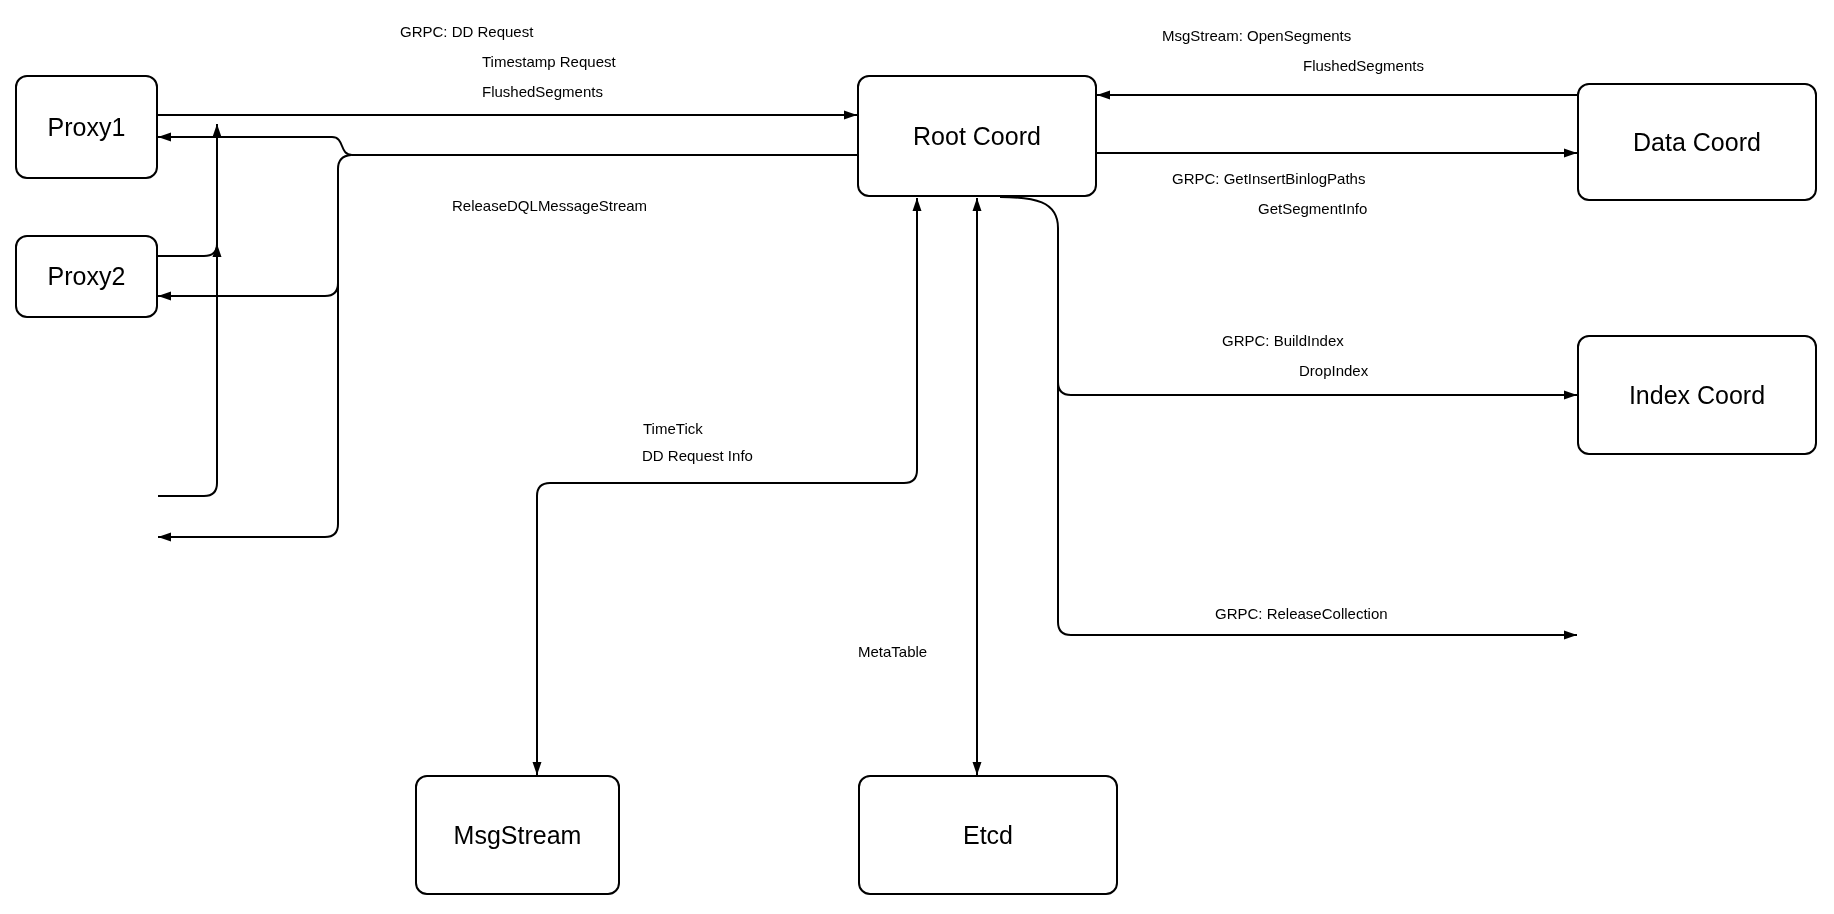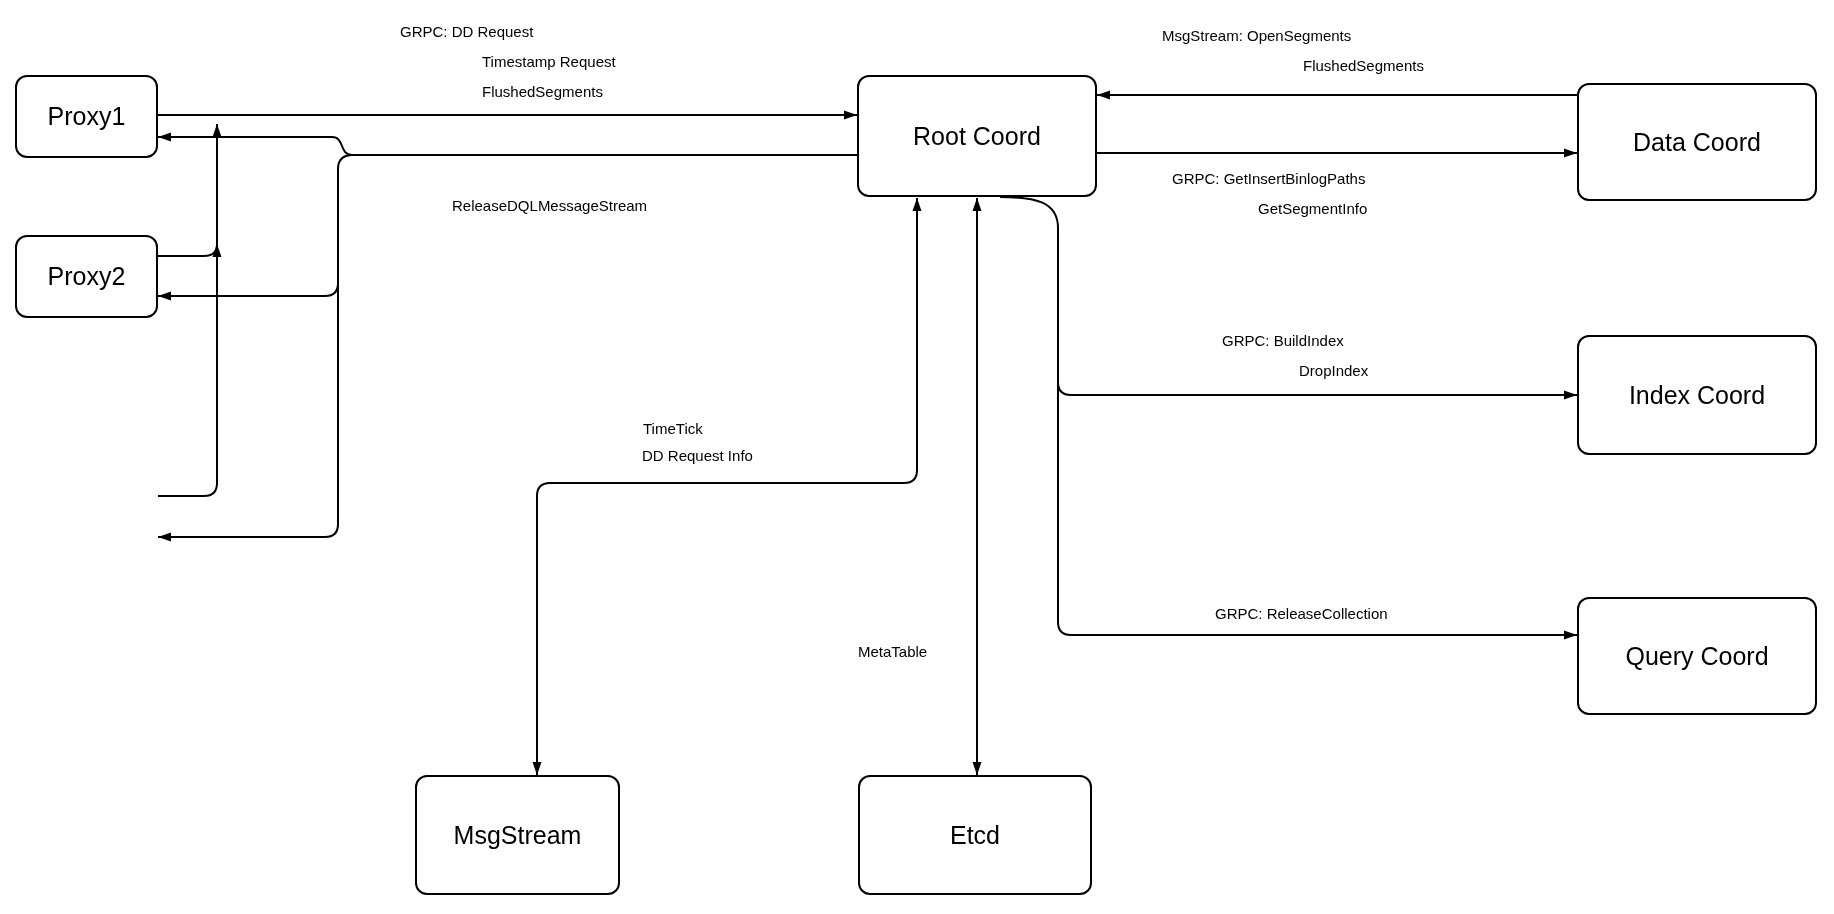--- a/index.html
+++ b/index.html
@@ -8,29 +8,29 @@
     font-family:"Liberation Sans",sans-serif;color:#000;overflow:hidden;
   }
   .connectors{position:absolute;left:0;top:0;width:1834px;height:914px;}
   .node{
     position:absolute;background:#ffffff;border:2px solid #000;border-radius:12px;
     display:flex;align-items:center;justify-content:center;
     font-size:25px;line-height:1;box-sizing:border-box;
   }
   .edge-label{position:absolute;font-size:15px;line-height:1;white-space:nowrap;}
   
-  .n-proxy1{left:15px;top:75px;width:143px;height:83px}
+  .n-proxy1{left:15px;top:75px;width:143px;height:104px}
   .n-proxy2{left:15px;top:235px;width:143px;height:83px}
   .n-proxyk{left:15px;top:475px;width:143px;height:83px}
   .n-root{left:857px;top:75px;width:240px;height:122px}
   .n-data{left:1577px;top:83px;width:240px;height:118px}
   .n-index{left:1577px;top:335px;width:240px;height:120px}
   .n-query{left:1577px;top:597px;width:240px;height:118px}
   .n-msgstream{left:415px;top:775px;width:205px;height:120px}
-  .n-etcd{left:858px;top:775px;width:234px;height:120px}
+  .n-etcd{left:858px;top:775px;width:260px;height:120px}
   
   .l-p2r-1{left:400px;top:24px}  .l-p2r-2{left:482px;top:54px}  .l-p2r-3{left:482px;top:84px}
   .l-r2p-1{left:378px;top:168px} .l-r2p-2{left:452px;top:198px}
   .l-d2r-1{left:1162px;top:28px} .l-d2r-2{left:1303px;top:58px}
   .l-r2d-1{left:1172px;top:171px}.l-r2d-2{left:1258px;top:201px}
   .l-r2i-1{left:1222px;top:333px}.l-r2i-2{left:1299px;top:363px}
   .l-r2q-1{left:1215px;top:606px}
   .l-r2m-1{left:643px;top:421px} .l-r2m-2{left:642px;top:448px}
   .l-r2e-1{left:858px;top:644px}
 </style>
@@ -83,23 +83,20 @@
   </div>
   <div class="node n-root">
     <span>Root Coord</span>
   </div>
   <div class="node n-data">
     <span>Data Coord</span>
   </div>
   <div class="node n-index">
     <span>Index Coord</span>
   </div>
-  <div class="node n-query">
-    <span>Query Coord</span>
-  </div>
   <div class="node n-msgstream">
     <span>MsgStream</span>
   </div>
   <div class="node n-etcd">
     <span>Etcd</span>
   </div>
 
   <div class="edge-label l-p2r-1">GRPC: DD Request</div>
   <div class="edge-label l-p2r-2">Timestamp Request</div>
   <div class="edge-label l-p2r-3">FlushedSegments</div>

